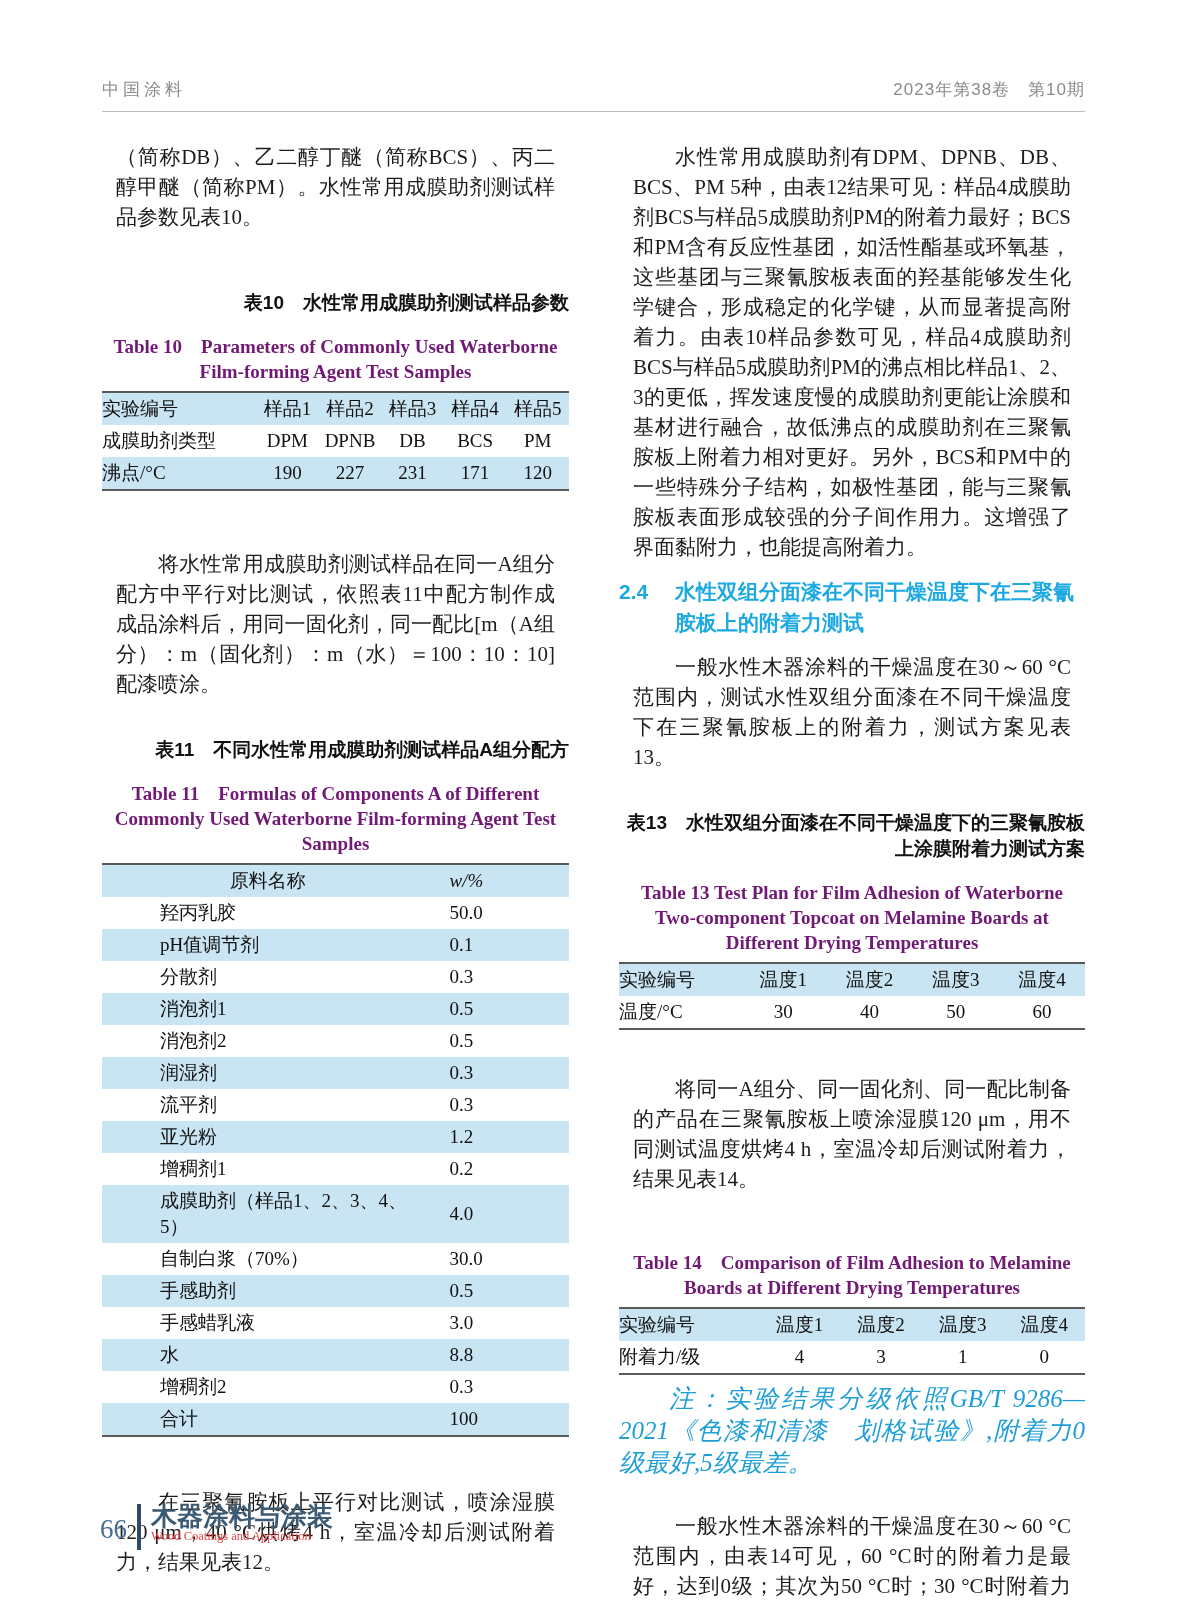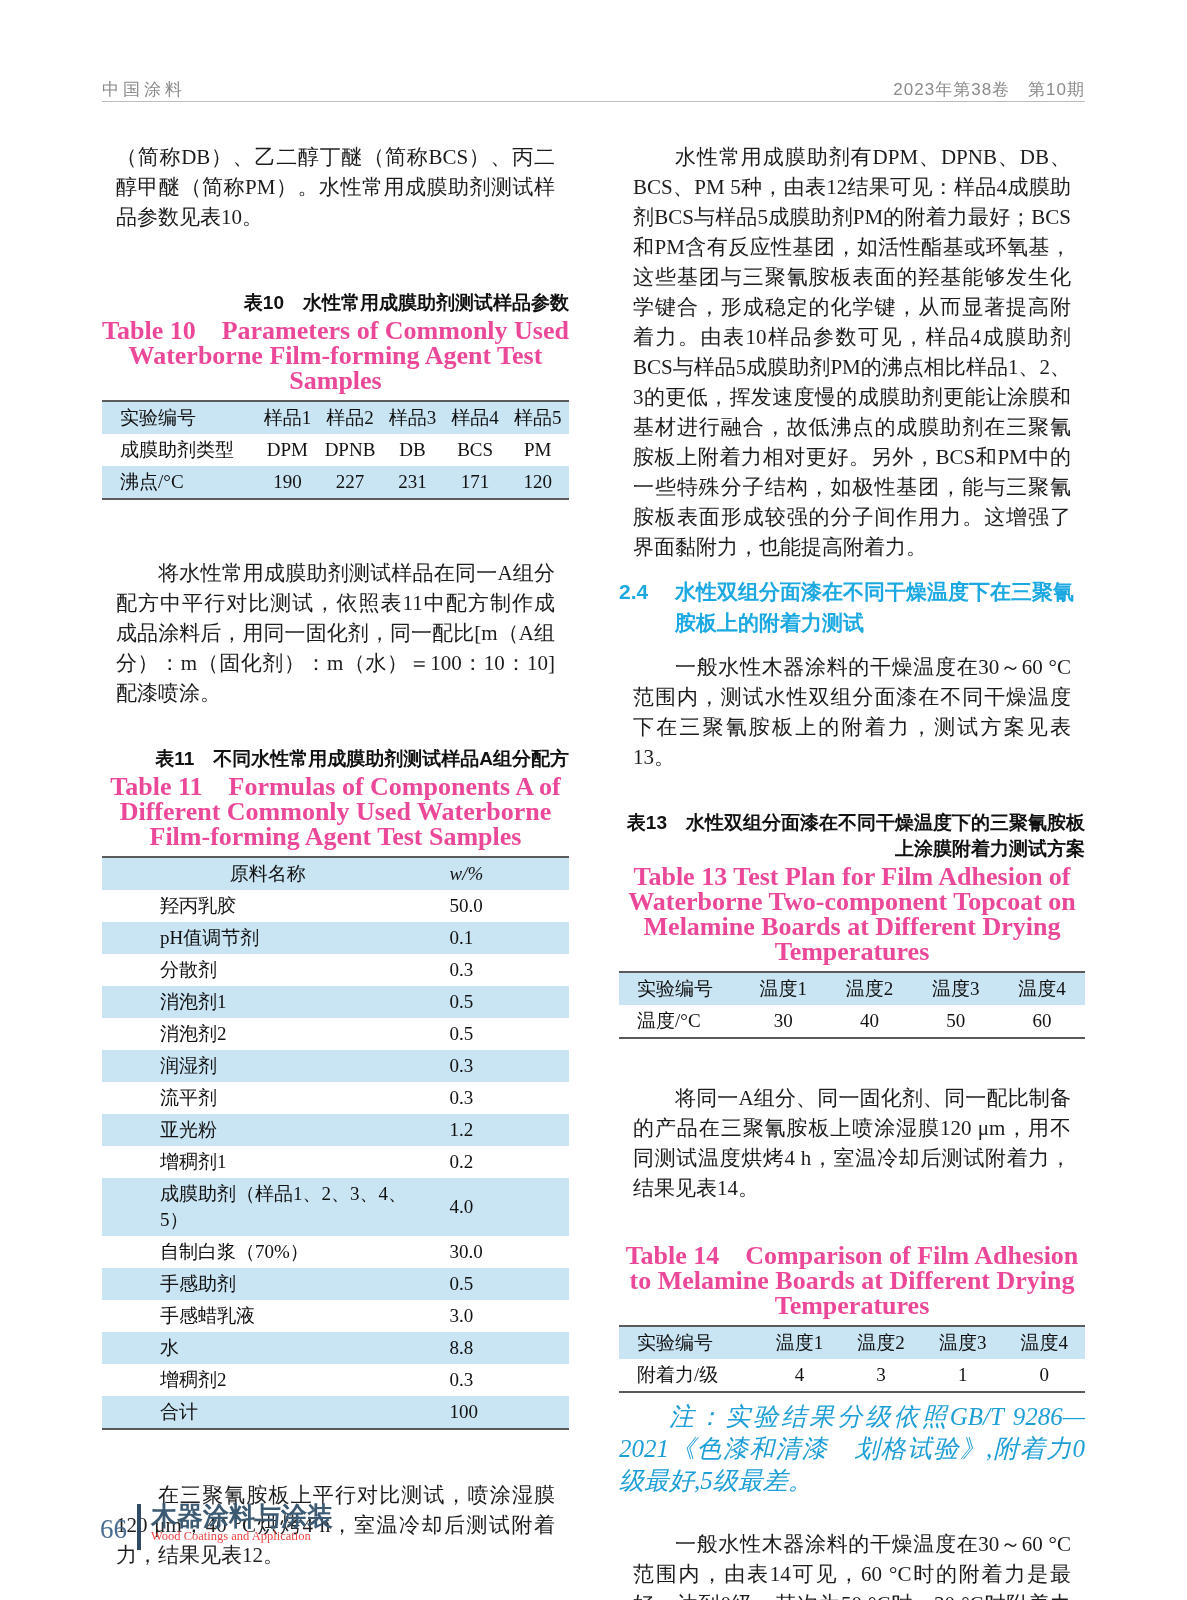--- a/index.html
+++ b/index.html
@@ -9,20 +9,21 @@
     margin:0 auto;
     background:#ffffff;
     font-family:"Liberation Serif","DejaVu Serif",serif;
     color:#1c1c1c;
     overflow:hidden;
   }
   
   .header{
     position:absolute;left:102px;right:102px;top:78px;
     display:flex;justify-content:space-between;align-items:flex-end;
+    padding-bottom:10px;
     border-bottom:1px solid #bdbdbd;
     color:#8a8a8a;
     font-family:"Liberation Sans","DejaVu Sans",sans-serif;
     font-size:17px;
   }
   .header .journal{letter-spacing:4px;}
   .header .issue{letter-spacing:1px;}
   
   .columns{
     position:absolute;left:102px;top:128px;width:983px;
@@ -37,43 +38,43 @@
     text-justify:inter-ideograph;
   }
   p.body.indent{text-indent:2em;}
   
   .cap-zh{
     margin:0;text-align:right;
     font-family:"Liberation Sans","DejaVu Sans",sans-serif;
     font-weight:bold;font-size:19px;line-height:26px;color:#111;
   }
   .cap-en{
-    margin:2px 0 0 0;text-align:center;
-    font-family:"Liberation Serif","DejaVu Serif",serif;
-    font-weight:bold;font-size:26px;line-height:25px;color:#ec4899;
+    margin:18px 0 0 0;text-align:center;
+    font-family:"Liberation Serif","DejaVu Serif",serif;
+    font-weight:bold;font-size:19px;line-height:25px;color:#701a75;
   }
   
   table.data{
     width:100%;
     border-collapse:collapse;
     table-layout:fixed;
     margin-top:7px;
     border-top:2px solid #5a5a5a;
     border-bottom:2px solid #5a5a5a;
     font-size:19px;
   }
   table.data td,table.data th{
     padding:3px 2px;height:24px;
     font-weight:normal;text-align:center;
     font-family:"Liberation Serif","DejaVu Serif",serif;
     color:#111;
     overflow:hidden;white-space:nowrap;
   }
   table.data tr.blue{background:#c9e4f2;}
-  table.data .first{text-align:left;padding-left:18px;}
+  table.data .first{text-align:left;padding-left:0;}
   
   table.formula td{white-space:normal;}
   table.formula td.name{text-align:left;padding-left:58px;}
   table.formula td.val{text-align:left;padding-left:16px;}
   table.formula th.name-h{text-align:center;}
   table.formula th.val-h{text-align:left;padding-left:16px;font-style:italic;}
   
   .note{
     margin:8px 0 0 0;
     font-size:25px;line-height:32px;

